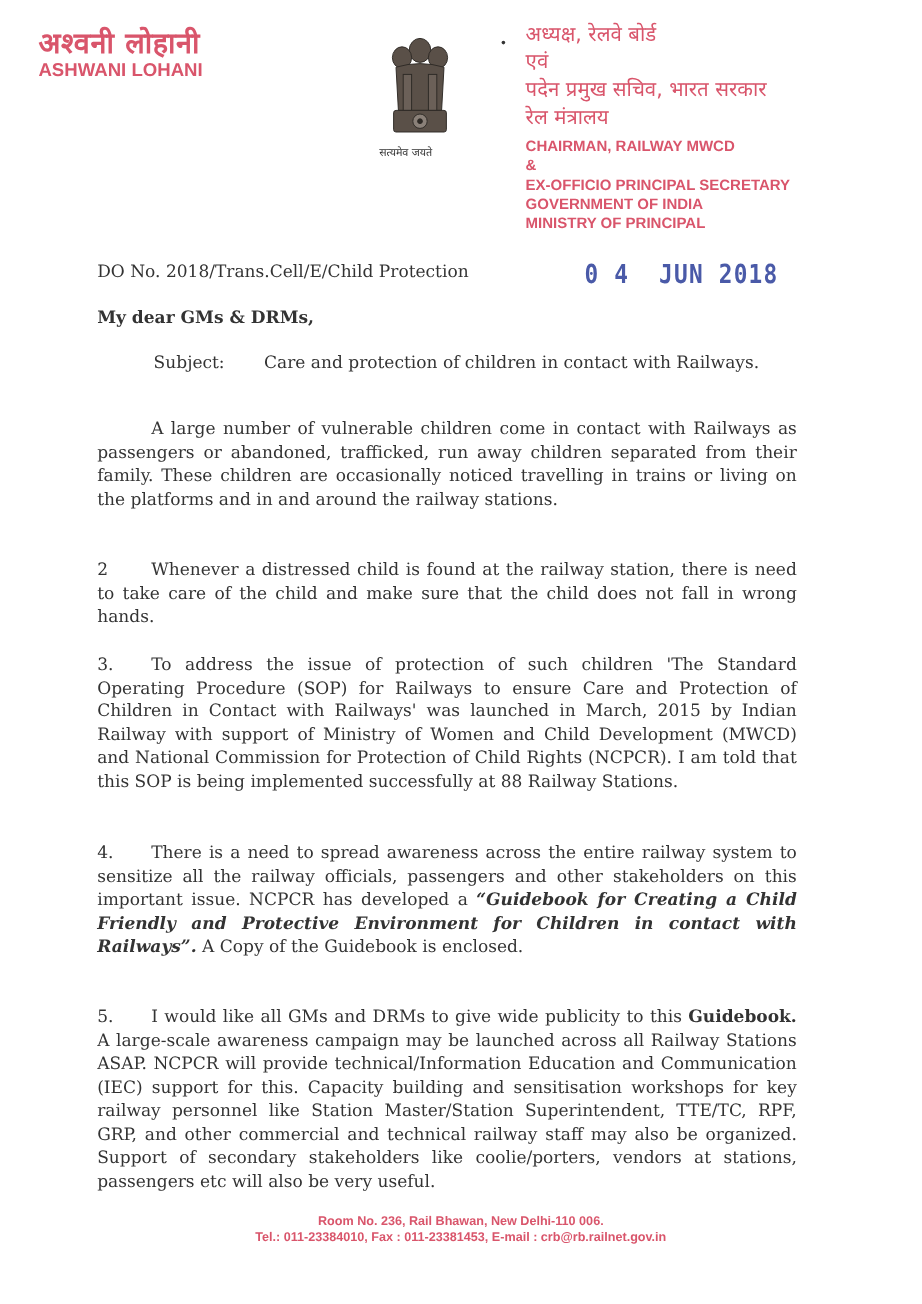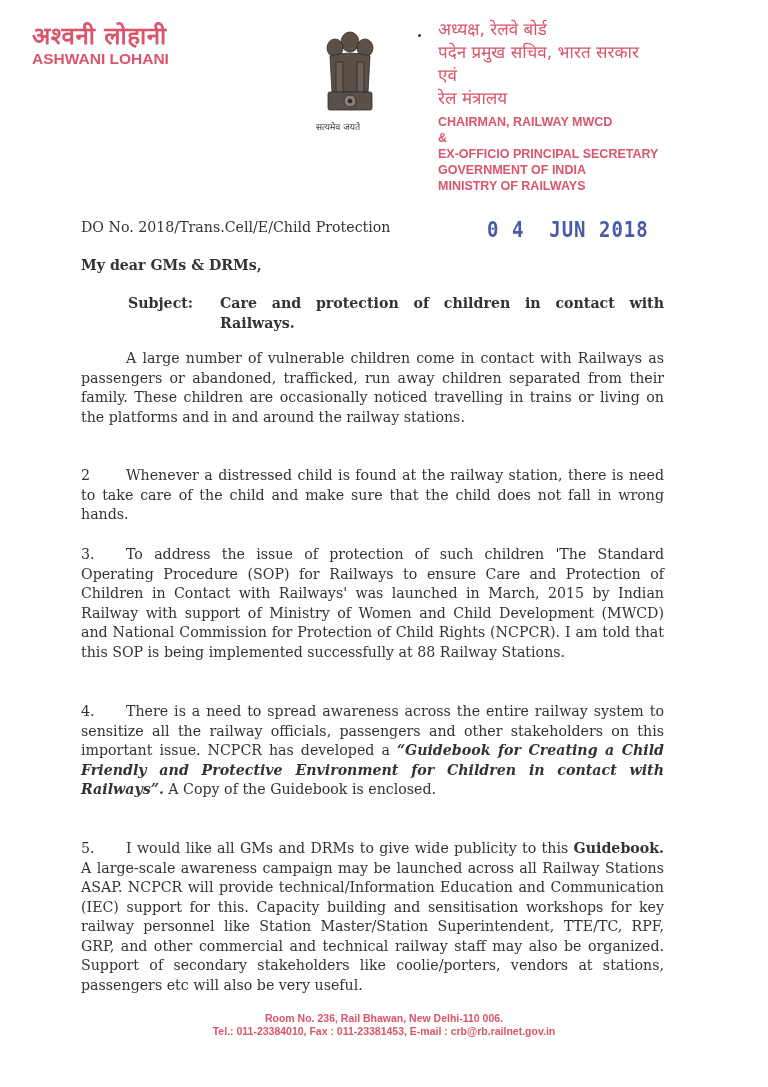--- a/index.html
+++ b/index.html
@@ -17,21 +17,21 @@
 
   #title-block { position: absolute; left: 438px; top: 18px; width: 240px; text-align: left; }
   .t-hindi { font-size: 17px; line-height: 23px; }
   .t-eng { font-size: 12.5px; line-height: 16px; }
 
   .body-text { font-family: "DejaVu Serif", serif; font-size: 14.2px; line-height: 19.5px; color: #333; }
   #do-no { position: absolute; left: 81px; top: 218px; }
   #date-stamp { position: absolute; left: 487px; top: 218px; font-family: "DejaVu Sans Mono", monospace; font-size: 19px; color: #4a5aa8; font-weight: bold; letter-spacing: 1px; transform: scaleY(1.15); }
   #salutation { position: absolute; left: 81px; top: 256px; font-weight: bold; }
 
-  #subject { position: absolute; left: 128px; top: 294px; width: 536px; display: flex; font-weight: bold; }
+  #subject { position: absolute; left: 128px; top: 294px; width: 536px; display: flex; font-weight: normal; }
   #subject-label { width: 92px; flex: none; }
   #subject-text { flex: 1; text-align: justify; text-align-last: left; }
 
   .para { position: absolute; left: 81px; width: 583px; text-align: justify; }
   .para .num { display: inline-block; width: 45px; }
   .indent { display: inline-block; width: 45px; }
   #p1 { top: 349px; }
   #p2 { top: 466px; }
   #p3 { top: 545px; }
   #p4 { top: 702px; }
@@ -61,28 +61,28 @@
     <rect x="35" y="40" width="7" height="30" fill="#6b6058"></rect>
     <rect x="6" y="70" width="44" height="18" rx="2"></rect>
     <circle cx="28" cy="79" r="6" fill="#8a8078"></circle>
     <circle cx="28" cy="79" r="2" fill="#2e2a26"></circle>
   </g>
 </svg>
 <div id="emblem-motto">सत्यमेव जयते</div>
 
 <div id="title-block">
   <div class="letterhead-red hindi t-hindi">अध्यक्ष, रेलवे बोर्ड</div>
+  <div class="letterhead-red hindi t-hindi">एवं</div>
   <div class="letterhead-red hindi t-hindi">पदेन प्रमुख सचिव, भारत सरकार</div>
-  <div class="letterhead-red hindi t-hindi">एवं</div>
   <div class="letterhead-red hindi t-hindi">रेल मंत्रालय</div>
   <div class="letterhead-red t-eng" style="margin-top:4px">CHAIRMAN, RAILWAY MWCD</div>
   <div class="letterhead-red t-eng">&amp;</div>
   <div class="letterhead-red t-eng">EX-OFFICIO PRINCIPAL SECRETARY</div>
   <div class="letterhead-red t-eng">GOVERNMENT OF INDIA</div>
-  <div class="letterhead-red t-eng">MINISTRY OF RAILWAYS</div>
+  <div class="letterhead-red t-eng">MINISTRY OF PRINCIPAL</div>
 </div>
 
 <div id="do-no" class="body-text">DO No. 2018/Trans.Cell/E/Child Protection</div>
 <div id="date-stamp" style="white-space:pre">0 4  JUN 2018</div>
 
 <div id="salutation" class="body-text">My dear GMs &amp; DRMs,</div>
 
 <div id="subject" class="body-text">
   <span id="subject-label">Subject:</span>
   <span id="subject-text">Care and protection of children in contact with Railways.</span>

